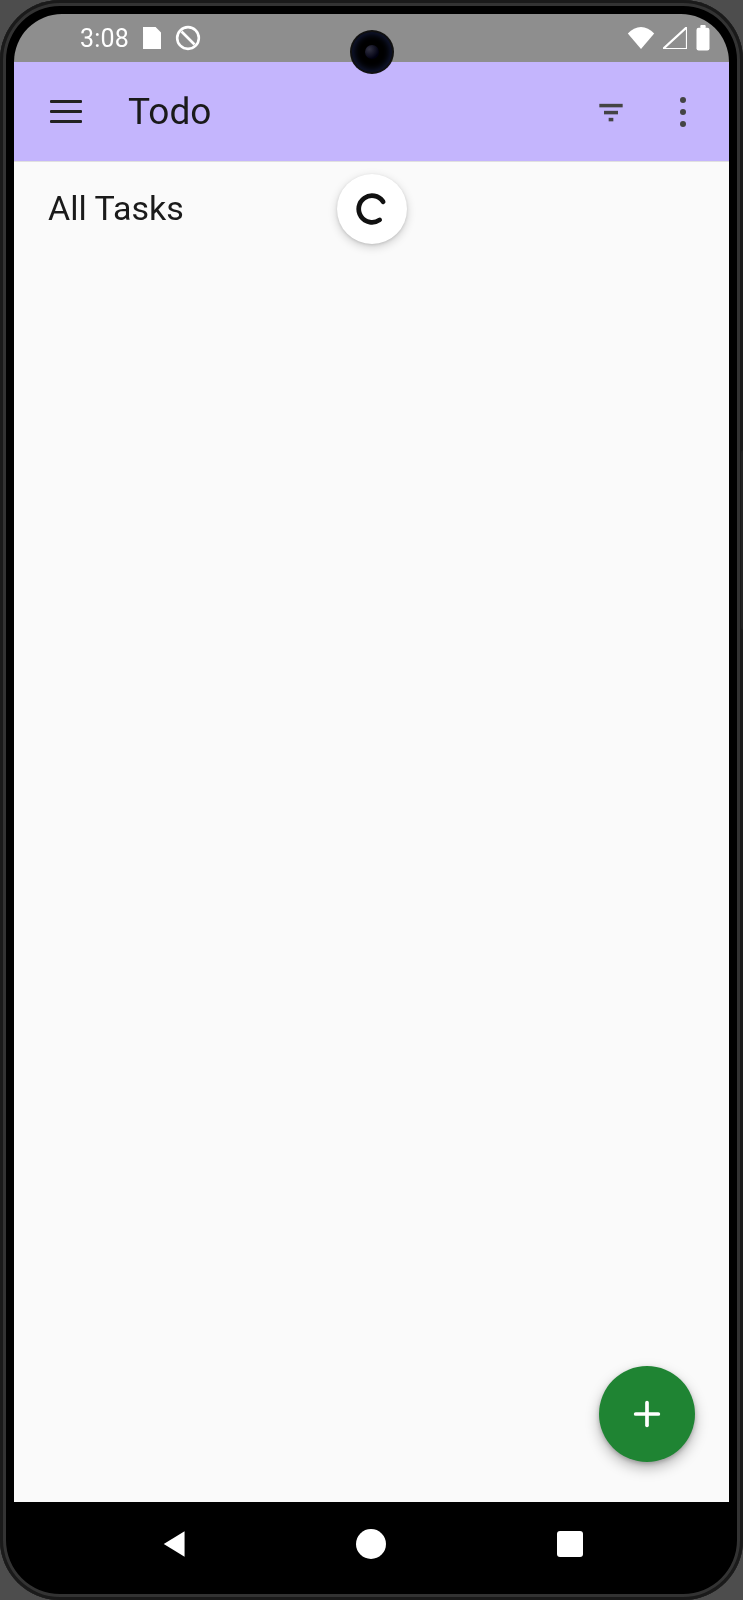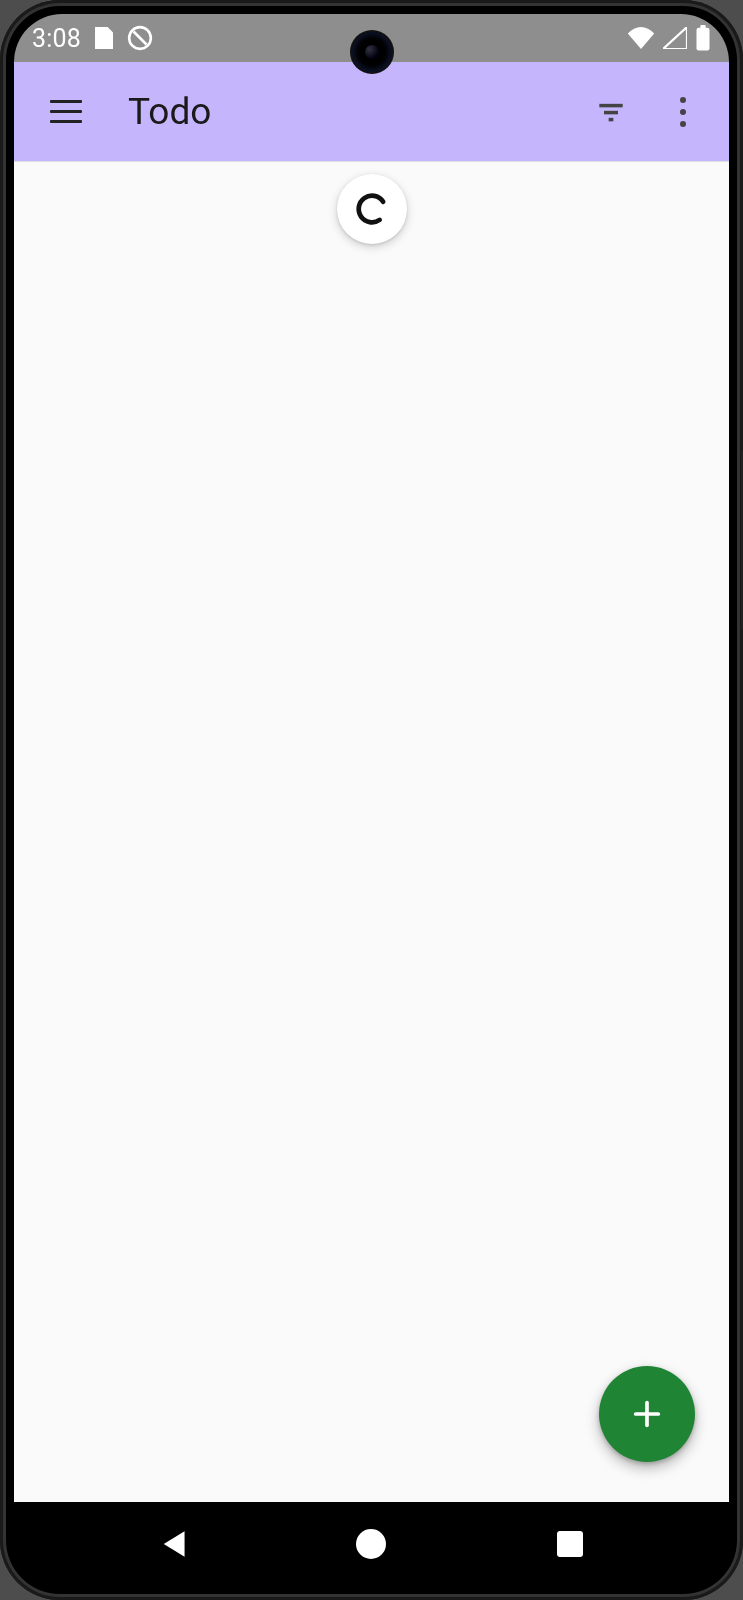--- a/index.html
+++ b/index.html
@@ -77,21 +77,21 @@
     align-items: center;
     justify-content: space-between;
     padding: 0 18px 0 18px;
     color: #fff;
     font-size: 24px;
     font-weight: 400;
     letter-spacing: 0.2px;
   }
   .status-left { display: flex; align-items: center; gap: 14px; }
   .status-right { display: flex; align-items: center; gap: 8px; }
-  .status-time { font-size: 25px; }
+  .status-time { font-size: 25px; margin-left: 48px; }
   .micro-sd {
     width: 18px; height: 22px;
     background: #fff;
     position: relative;
     clip-path: polygon(0 0, 70% 0, 100% 25%, 100% 100%, 0 100%);
   }
   .dnd-icon svg { display:block; }
   .wifi-icon svg, .signal-icon svg, .battery-icon svg { display:block; }
 
   
@@ -243,20 +243,21 @@
         <div class="overflow-btn">
           <div class="overflow-dots">
             <span></span>
               <span></span>
               <span></span>
           </div>
         </div>
       </div>
 
       <div class="content">
+        <div class="section-heading">All Tasks</div>
 
         <div class="refresh-spinner">
           <span>
             <svg width="38" height="38" viewBox="0 0 40 40">
               <circle cx="20" cy="20" r="14" fill="none" stroke="#111" stroke-width="5" stroke-linecap="round" stroke-dasharray="66 22" transform="rotate(55 20 20)"></circle>
             </svg>
           </span>
         </div>
 
         <div class="fab">

